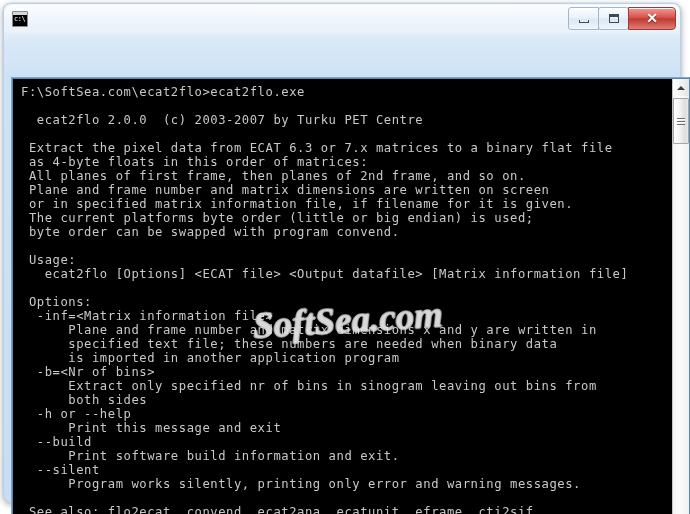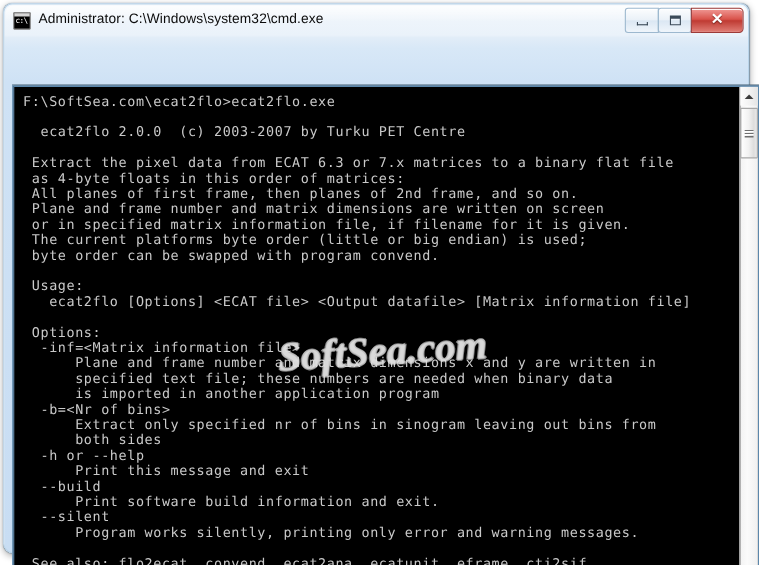--- a/index.html
+++ b/index.html
@@ -255,21 +255,20 @@
 </head>
 <body>
 
 <div id="window-frame">
 
   <div id="title-bar">
     <div id="title-icon">
       <div class="bar"></div>
       <div class="prompt">c:\</div>
     </div>
-    <div id="title-text">Administrator: C:\Windows\system32\cmd.exe</div>
 
     <div id="caption-buttons">
       <div class="cap-btn first">
         <div class="cap-glyph">
           <div class="minimize-bar"></div>
         </div>
       </div>
       <div class="cap-btn">
         <div class="cap-glyph">
           <div class="maximize-box"></div>

